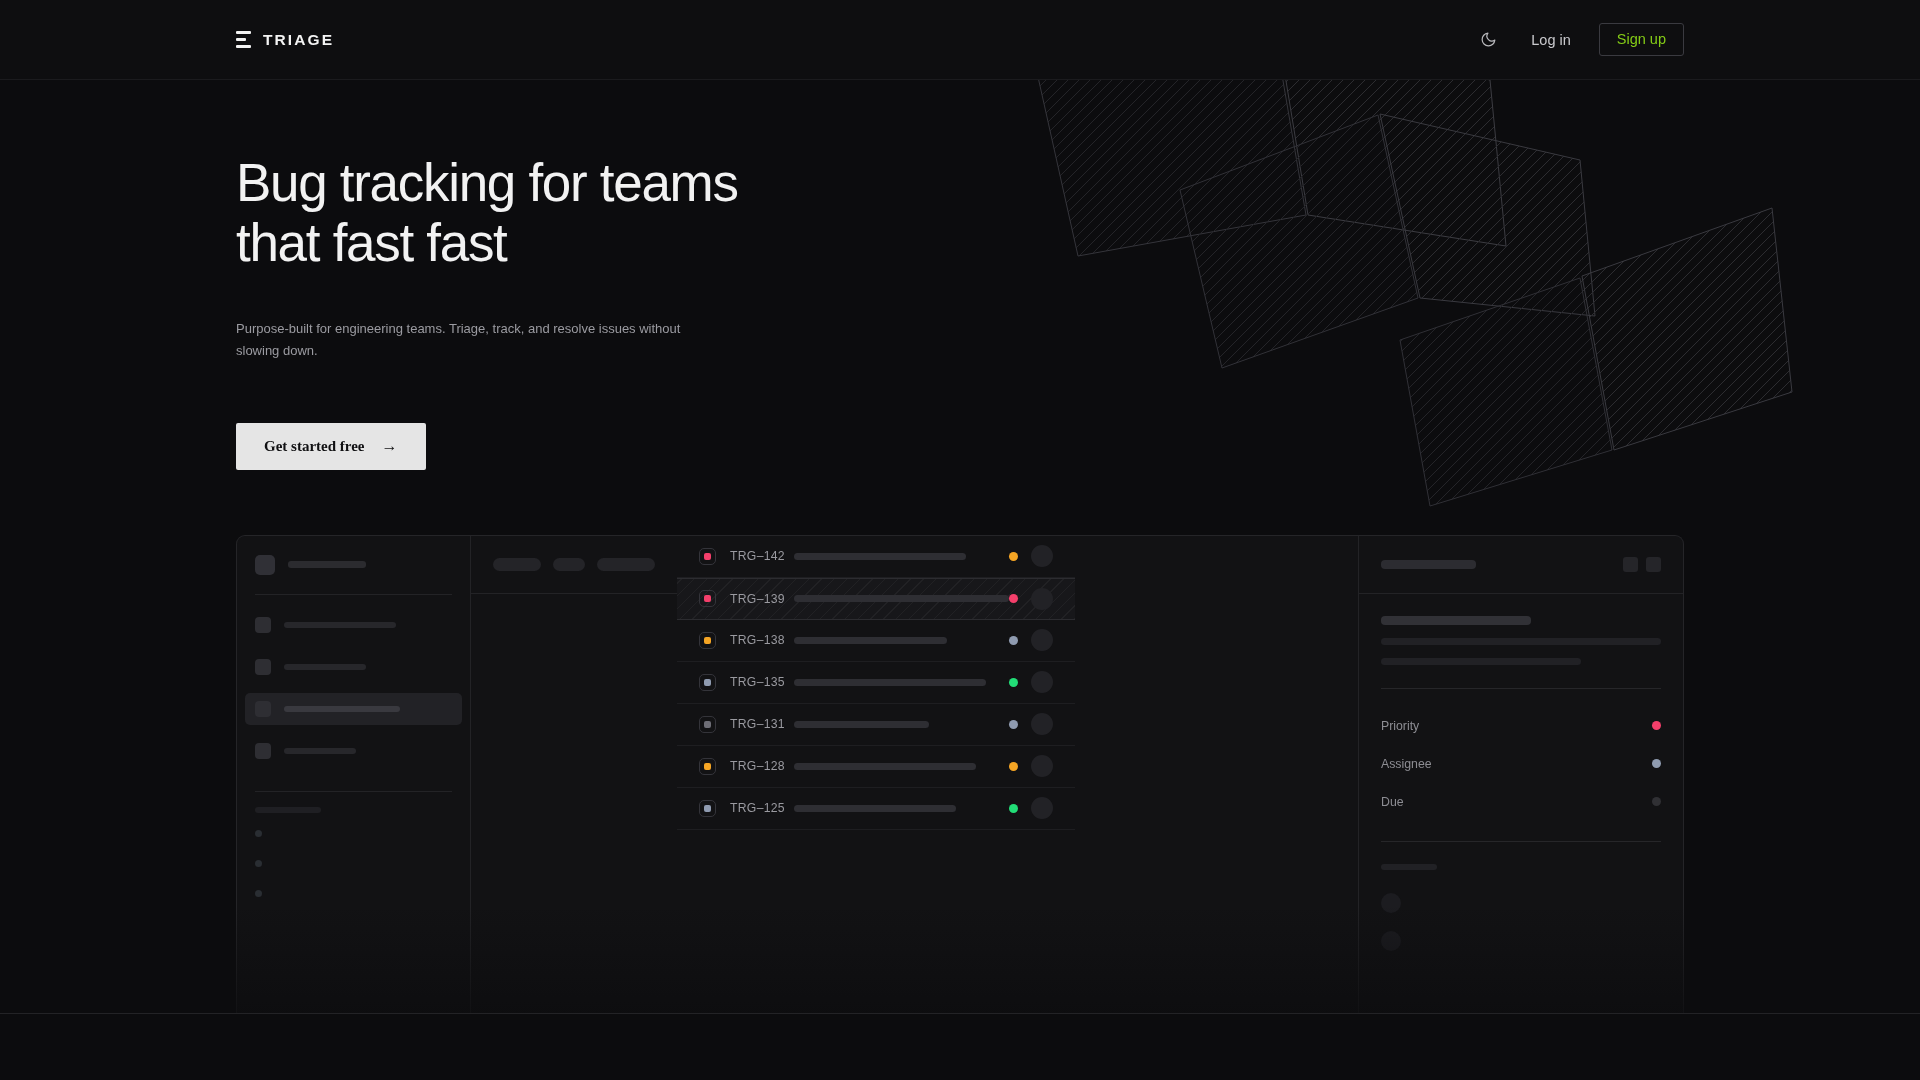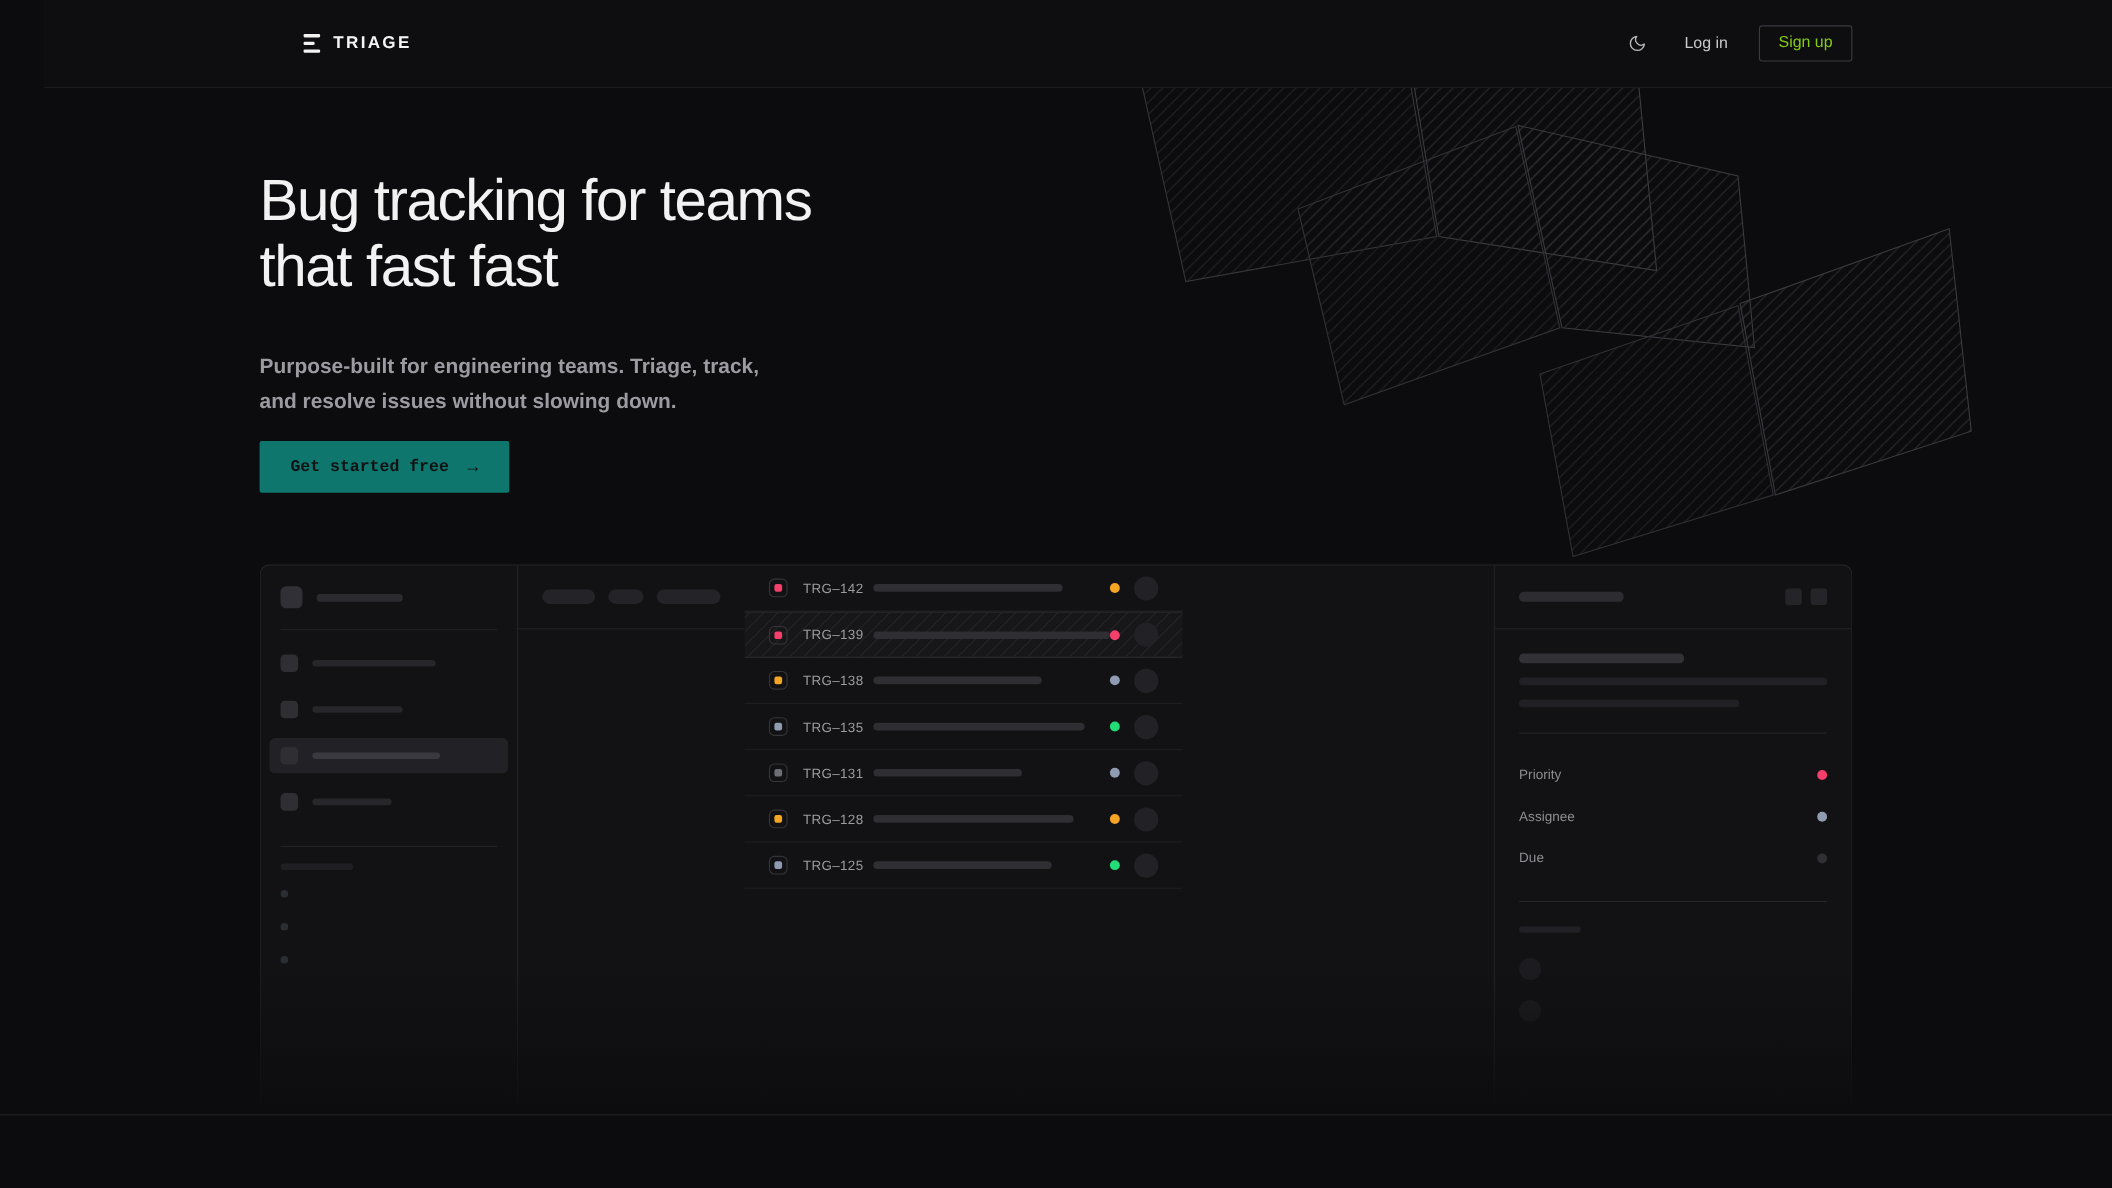--- a/index.html
+++ b/index.html
@@ -21,21 +21,20 @@
   .site-header {
     position: relative;
     z-index: 40;
     height: 80px;
     background: #0e0e10;
     border-bottom: 1px solid #1b1b1e;
     display: flex;
     align-items: center;
     justify-content: space-between;
     padding: 0 236px 0 236px;
-    margin-left: 40px;
   }
   .brand {
     display: flex;
     align-items: center;
     gap: 12px;
     cursor: pointer;
   }
   .brand-mark {
     width: 15px;
     height: 17px;
@@ -113,36 +112,36 @@
     margin: 0;
     font-size: 53px;
     line-height: 1.14;
     letter-spacing: -1.3px;
     font-weight: 400;
     color: #f2f2f2;
     max-width: 640px;
   }
   .hero-sub {
     margin: 44px 0 0 0;
-    font-size: 19px;
+    font-size: 13px;
     line-height: 1.72;
     color: #9b9ba1;
     max-width: 470px;
-    font-weight: 700;
+    font-weight: 400;
   }
   .hero-cta {
-    margin-top: 18px;
+    margin-top: 60px;
     display: inline-flex;
     align-items: center;
     gap: 17px;
-    background: #0f766e;
+    background: #e5e5e5;
     color: #111113;
     border: none;
     border-radius: 2px;
-    font-family: Liberation Mono, monospace;
+    font-family: Liberation Serif, serif;
     font-size: 15px;
     font-weight: 600;
     padding: 15px 28px;
     cursor: pointer;
   }
   .hero-cta .arrow { font-size: 16px; line-height: 1; }
 
   
   .mockup-wrap {
     position: relative;

